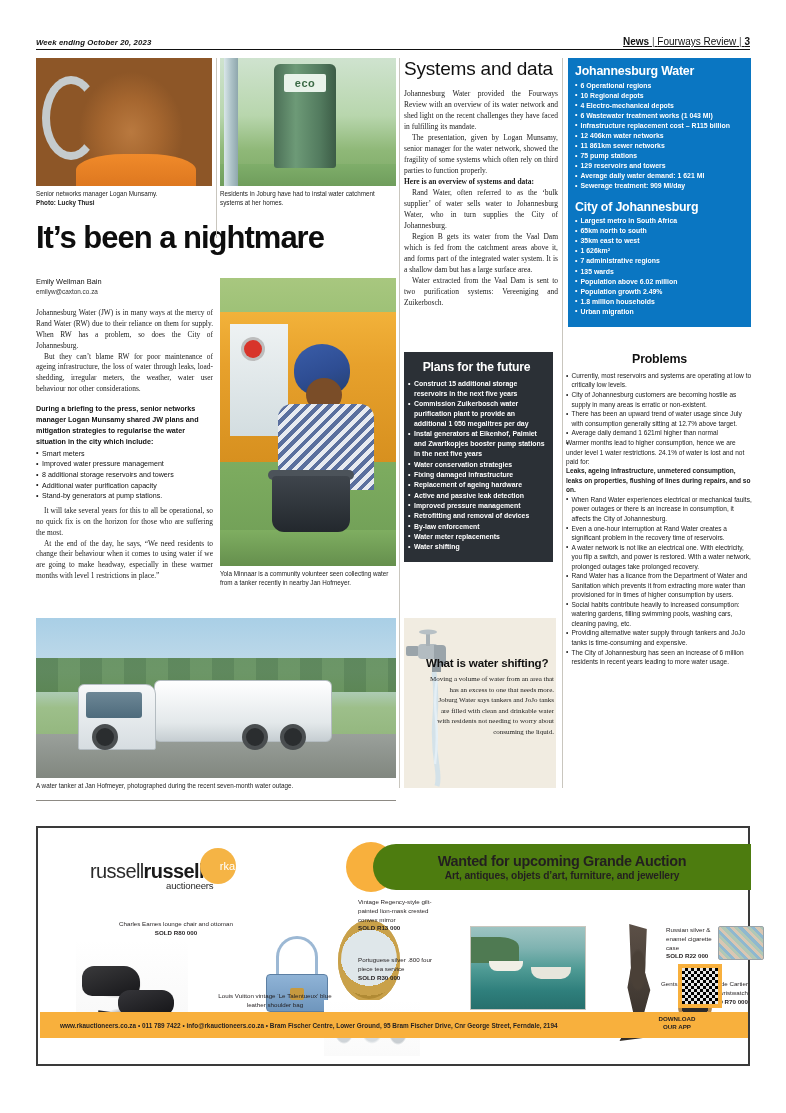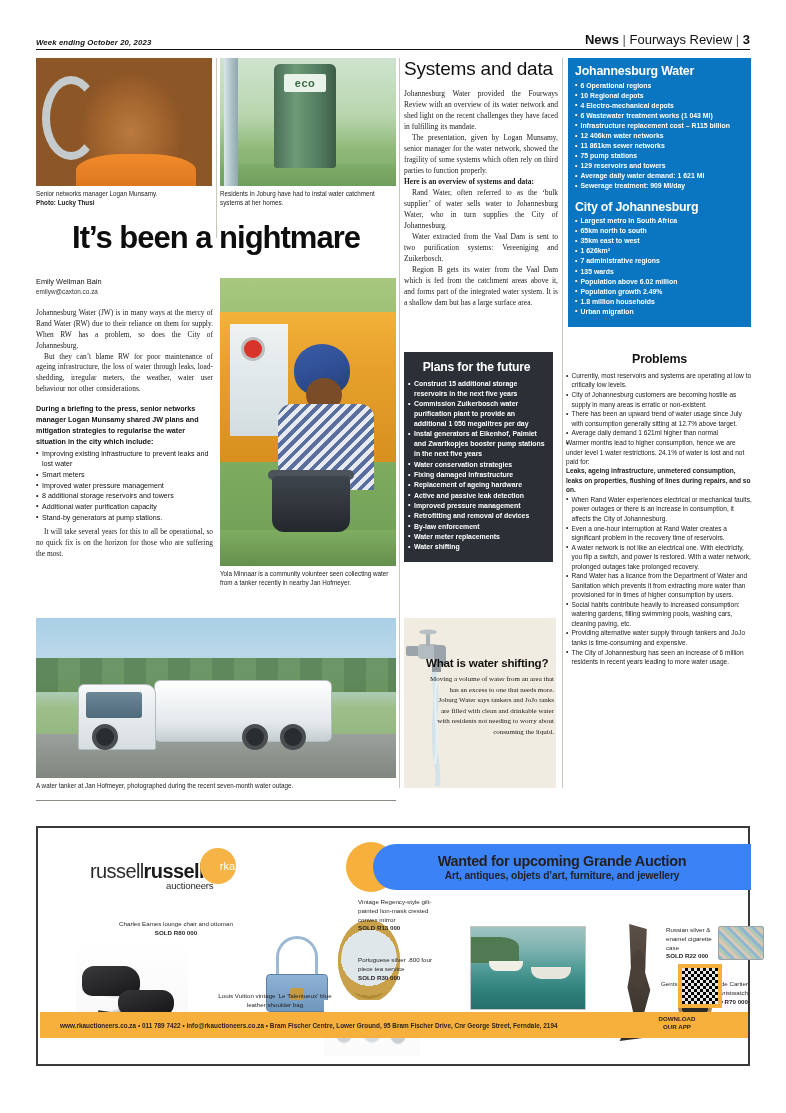--- a/index.html
+++ b/index.html
@@ -12,21 +12,21 @@
   .page { position: relative; width: 786px; height: 1113px; background:#fff; }
 
   
   .masthead {
     position:absolute; left:36px; top:30px; width:714px; height:20px;
     display:flex; align-items:flex-end; justify-content:space-between;
     border-bottom:1.6px solid #111;
     padding-bottom:2px;
   }
   .masthead-left { font-size:7.8px; font-weight:bold; color:#111; letter-spacing:.1px;font-style:italic; }
-  .masthead-right { font-size:13px; color:#111; }
+  .masthead-right { font-size:10px; color:#111;text-decoration:underline; }
   .masthead-right .strong { font-weight:bold; }
   .masthead-right .sep { color:#555; }
 
   
   .photo { position:absolute; overflow:hidden; }
   .cap {
     position:absolute; font-size:6.3px; line-height:1.42; color:#1b1b1b;
   }
   .cap b { font-weight:bold; }
 
@@ -171,21 +171,20 @@
   }
   .serif-body p { margin-bottom:0; text-indent:8px; }
   .serif-body p.noind { text-indent:0; }
   .serif-body b { font-weight:bold;margin-top:32px; }
 
   
   .headline {
     position:absolute; left:36px; top:222px; width:360px;
     font-size:31px; font-weight:bold; letter-spacing:-1px; color:#0d0d0d;
     line-height:1;
-    text-align:center;
   }
   .byline {
     position:absolute; left:36px; top:276px; width:176px;
     font-size:7px; line-height:1.5; color:#111;
   }
   .byline .name { font-weight:normal; font-size:7.4px; }
   .byline .email { color:#333; font-size:6.4px; }
 
   .leftbody {
     position:absolute; left:36px; top:308px; width:177px;
@@ -296,21 +295,21 @@
     font-size:9.6px; color:#2b2b2b; letter-spacing:-.2px;
   }
   .logo-circle {
     position:absolute; left:162px; top:20px; width:36px; height:36px;
     border-radius:50%; background:#f5b445;
     display:flex; align-items:center; justify-content:center;
     color:#fff; font-size:11px;padding-left:19px;
   }
   .banner {
     position:absolute; left:335px; top:16px; width:378px; height:46px;
-    background:#3b82f6; border-radius:23px 0 0 23px;
+    background:#4d7c0f; border-radius:23px 0 0 23px;
     display:flex; flex-direction:column; align-items:center; justify-content:center;
   }
   .banner .l1 { font-size:14.4px; font-weight:bold; color:#231f20; letter-spacing:-.3px; }
   .banner .l2 { font-size:10.2px; font-weight:bold; color:#231f20; letter-spacing:-.1px; margin-top:1px; }
   .banner-circle {
     position:absolute; left:308px; top:14px; width:50px; height:50px;
     border-radius:50%; background:#f8b03d;
   }
   .adfooter {
     position:absolute; left:2px; bottom:26px; width:708px; height:26px;
@@ -472,29 +471,29 @@
     <div class="email">emilyw@caxton.co.za</div>
   </div>
 
   <div class="leftbody">
     <div class="serif-body">
       <p class="noind">Johannesburg Water (JW) is in many ways at the mercy of Rand Water (RW) due to their reliance on them for supply. When RW has a problem, so does the City of Johannesburg.</p>
       <p>But they can’t blame RW for poor maintenance of ageing infrastructure, the loss of water through leaks, load-shedding, irregular meters, the weather, water user behaviour nor other considerations.</p>
     </div>
     <div class="sans-bold">During a briefing to the press, senior networks manager Logan Munsamy shared JW plans and mitigation strategies to regularise the water situation in the city which include:</div>
     <ul>
-      <li>Improving existing infrastructure to prevent leaks and lost water</li>
       <li>Smart meters</li>
       <li>Improved water pressure management</li>
       <li>8 additional storage reservoirs and towers</li>
       <li>Additional water purification capacity</li>
       <li>Stand-by generators at pump stations.</li>
     </ul>
     <div class="serif-body after">
       <p>It will take several years for this to all be operational, so no quick fix is on the horizon for those who are suffering the most.</p>
+      <p>At the end of the day, he says, “We need residents to change their behaviour when it comes to using water if we are going to make headway, especially in these warmer months with level 1 restrictions in place.”</p>
     </div>
   </div>
 
   <div class="photo" id="photo3">
     <div class="grass"></div>
     <div class="truck"></div>
     <div class="panel"></div>
     <div class="dot"></div>
     <div class="head"></div>
     <div class="face"></div>
@@ -521,22 +520,22 @@
   </div>
   <div class="hrule" style="left:36px; top:800px; width:360px;"></div>
 
   <div class="col3">
     <div class="sect-title">Systems and data</div>
     <div class="serif-body">
       <p class="noind">Johannesburg Water provided the Fourways Review with an overview of its water network and shed light on the recent challenges they have faced in fulfilling its mandate.</p>
       <p>The presentation, given by Logan Munsamy, senior manager for the water network, showed the fragility of some systems which often rely on third parties to function properly.</p>
       <p class="noind"><b>Here is an overview of systems and data:</b></p>
       <p>Rand Water, often referred to as the ‘bulk supplier’ of water sells water to Johannesburg Water, who in turn supplies the City of Johannesburg.</p>
+      <p>Region B gets its water from the Vaal Dam which is fed from the catchment areas above it, and forms part of the integrated water system. It is a shallow dam but has a large surface area.</p>
       <p>Water extracted from the Vaal Dam is sent to two purification systems: Vereeniging and Zuikerbosch.</p>
-      <p>Region B gets its water from the Vaal Dam which is fed from the catchment areas above it, and forms part of the integrated water system. It is a shallow dam but has a large surface area.</p>
     </div>
   </div>
 
   <div class="bluebox">
     <h3>Johannesburg Water</h3>
     <ul>
       <li>6 Operational regions</li>
       <li>10 Regional depots</li>
       <li>4 Electro-mechanical depots</li>
       <li>6 Wastewater treatment works (1 043 Ml)</li>

